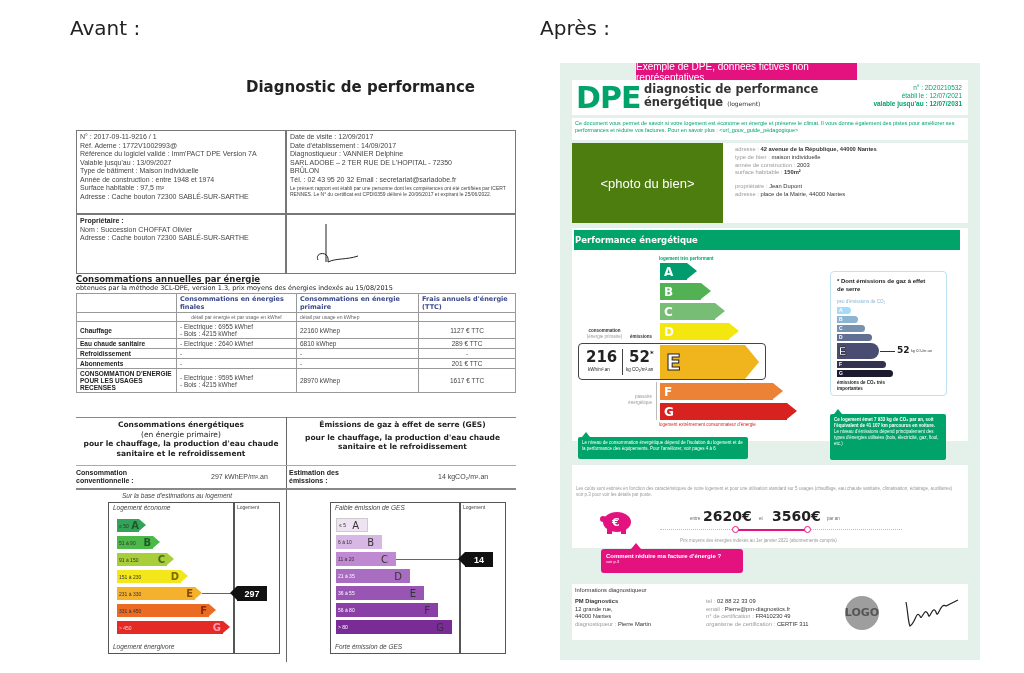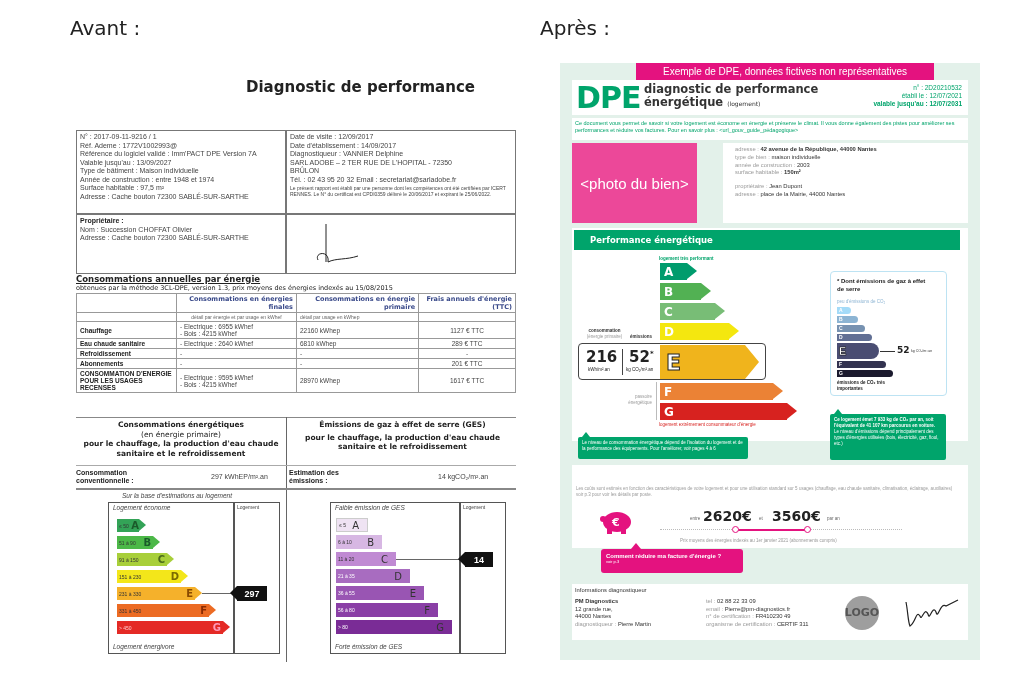--- a/index.html
+++ b/index.html
@@ -17,21 +17,21 @@
 .cell-l{left:0;top:58px;width:210px;height:84px;padding:2px 3px;line-height:8.5px}
 .cell-r{left:210px;top:58px;width:230px;height:84px;padding:2px 3px;line-height:8.5px}
 .cell-r .fine{font-size:5px;line-height:6px;margin-top:1px}
 .cell-l2{left:0;top:142px;width:210px;height:60px;padding:2px 3px;line-height:8.5px}
 .cell-r2{left:210px;top:142px;width:230px;height:60px}
 .sig{left:230px;top:150px;width:60px;height:45px}
 .conso-t{left:0;top:202px;font-family:"DejaVu Sans",sans-serif;font-weight:bold;font-size:8.5px;text-decoration:underline;color:#222}
 .conso-s{left:0;top:212px;font-family:"DejaVu Sans",sans-serif;font-weight:normal;font-size:6.5px;color:#222}
 table.ot{position:absolute;left:0;top:221px;width:440px;border-collapse:collapse;font-size:6.5px}
 table.ot td{border:1px solid #999;padding:1px 3px;vertical-align:middle}
-table.ot .hd{font-family:"DejaVu Sans",sans-serif;font-weight:bold;color:#3a4a8a;text-align:right;font-size:6.5px}
+table.ot .hd{font-family:"DejaVu Sans",sans-serif;font-weight:bold;color:#3a4a8a;text-align:left;font-size:6.5px}
 table.ot .lb{font-weight:bold;color:#222}
 table.ot .c{text-align:center}
 .ghead{left:0;top:345px;width:440px;height:60px;border-top:1px solid #888}
 .ghead .l{position:absolute;left:0;top:2px;width:210px;text-align:center;font-family:"DejaVu Sans",sans-serif;font-size:7.5px;line-height:9.5px;font-weight:bold;color:#222}
 .ghead .r{position:absolute;left:213px;top:2px;width:227px;text-align:center;font-family:"DejaVu Sans",sans-serif;font-size:7.5px;line-height:9.5px;font-weight:bold;color:#222}
 .vdiv{left:210px;top:345px;width:1px;height:245px;background:#666}
 .estrow{left:0;top:393px;width:440px;height:25px;border-top:1px solid #aaa;border-bottom:2px solid #888;font-size:7px}
 .estrow .k{position:absolute;font-weight:bold;color:#222;line-height:8px}
 .estrow .v{position:absolute;top:7px}
 .lab-box{border:1px solid #555}
@@ -40,32 +40,32 @@
 .bar:after{content:"";position:absolute;right:-7px;top:0;border-top:6.5px solid transparent;border-bottom:6.5px solid transparent;border-left:7px solid var(--c)}
 .gbar{position:absolute;height:14px;display:flex;align-items:center;font-size:5px;color:#fff;padding-left:2px}
 .gbar .ltr{position:absolute;right:8px;font-family:"DejaVu Sans",sans-serif;font-size:10px;color:#333}
 .tag{position:absolute;background:#111;color:#fff;font-weight:bold;font-size:9px;height:15px;display:flex;align-items:center;justify-content:center}
 .tag:before{content:"";position:absolute;left:-7px;top:0;border-top:7.5px solid transparent;border-bottom:7.5px solid transparent;border-right:7px solid #111}
 .it{font-style:italic;font-size:6.5px;color:#444}
 
 #new{left:560px;top:63px;width:420px;height:597px;background:#e3f1ea}
 .pink{background:#e4127f;color:#fff}
 .green{background:#00a46b}
-.banner{left:76px;top:0;width:298px;height:17px;font-size:10px;display:flex;align-items:center;justify-content:center}
+.banner{left:76px;top:0;width:221px;height:17px;font-size:10px;display:flex;align-items:center;justify-content:center}
 .hdr{left:12px;top:17px;width:396px;height:35px;background:#fff}
 .dpe-logo{left:4px;top:0;font-family:"DejaVu Sans",sans-serif;font-weight:bold;font-size:30px;color:#00a46b;letter-spacing:-1px;line-height:36px}
 .dpe-t{left:72px;top:3px;font-family:"DejaVu Sans",sans-serif;font-weight:bold;font-size:11.5px;line-height:13px;color:#333}
 .dpe-t small{font-weight:normal;font-size:6px}
 .dpe-meta{right:6px;top:4px;text-align:right;font-size:6.5px;line-height:8px;color:#00a46b}
 .intro{left:12px;top:55px;width:396px;height:22px;background:#fff;font-size:5.5px;line-height:7px;color:#00a46b;padding:2px 3px}
-.photo{left:12px;top:80px;width:125px;height:80px;background:#ec4899;color:#fff;font-size:15px;display:flex;align-items:center;justify-content:center}
+.photo{left:12px;top:80px;width:151px;height:80px;background:#4d7c0f;color:#fff;font-size:13px;display:flex;align-items:center;justify-content:center}
 .info{left:163px;top:80px;width:245px;height:80px;background:#fff;padding:3px 12px;font-size:5.8px;line-height:7.8px;color:#999}
 .info b,.info span.v{color:#333}
 .perf{left:12px;top:165px;width:396px;height:213px;background:#fff}
-.perf-h{left:2px;top:2px;width:386px;height:20px;font-family:"DejaVu Sans",sans-serif;font-weight:bold;font-size:8.5px;color:#fff;display:flex;align-items:center;padding-left:16px}
+.perf-h{left:2px;top:2px;width:386px;height:20px;font-family:"DejaVu Sans",sans-serif;font-weight:bold;font-size:8.5px;color:#fff;display:flex;align-items:center;padding-left:1px}
 .nb{position:absolute;height:17px;display:flex;align-items:center;padding-left:4px;font-family:"DejaVu Sans",sans-serif;font-weight:bold;font-size:12px;color:#fff}
 .nb:after{content:"";position:absolute;right:-10px;top:0;border-top:8.5px solid transparent;border-bottom:8.5px solid transparent;border-left:10px solid var(--c)}
 .eb{position:absolute;height:34px;display:flex;align-items:center;padding-left:6px;font-family:"DejaVu Sans",sans-serif;font-weight:bold;font-size:22px;color:#fff;-webkit-text-stroke:1px #222}
 .tiny{font-size:4.5px;line-height:5.5px}
 .gesbox{left:258px;top:43px;width:117px;height:125px;border:1.5px solid #bde3f3;border-radius:4px;background:#fff}
 .gb{position:absolute;height:7px;font-size:5px;color:#fff;font-weight:bold;padding-left:2px;line-height:7px;border-radius:0 4px 4px 0}
 .callout{position:absolute;background:#00a46b;color:#fff;font-size:4.5px;line-height:6px;padding:3px 4px;border-radius:2px}
 .callout:before{content:"";position:absolute;top:-5px;border-left:4px solid transparent;border-right:4px solid transparent;border-bottom:5px solid #00a46b}
 .cost{left:12px;top:402px;width:396px;height:83px;background:#fff}
 .cost-h{left:2px;top:3px;width:386px;height:15px;font-family:"DejaVu Sans",sans-serif;font-weight:bold;font-size:9px;display:flex;align-items:center;padding-left:4px}

